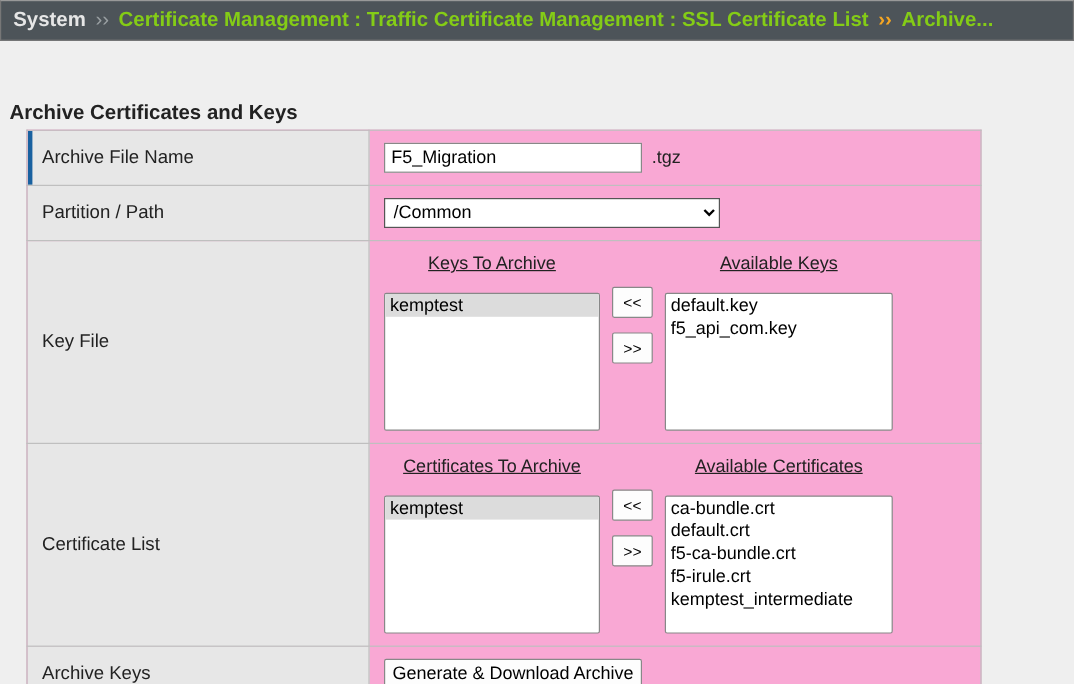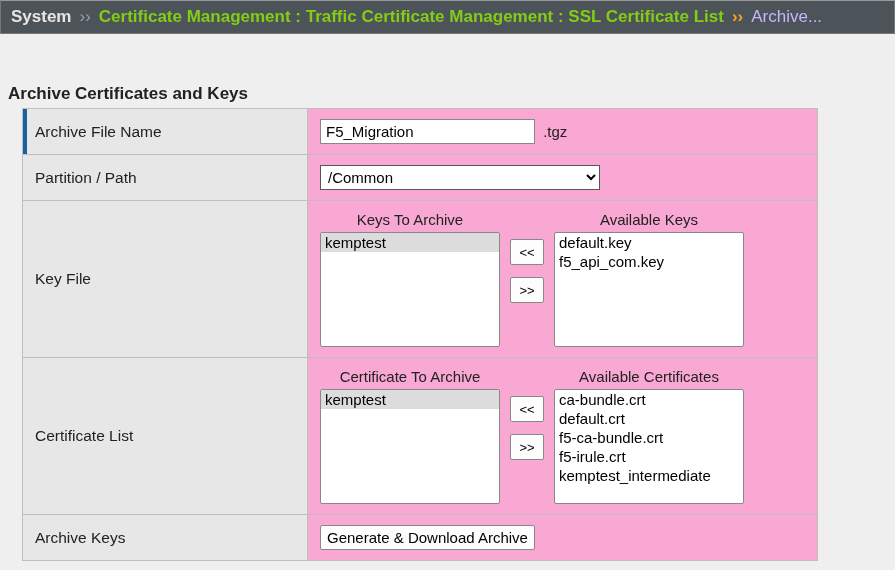--- a/index.html
+++ b/index.html
@@ -19,21 +19,21 @@
     display: flex;
     align-items: center;
     gap: 8px;
     border: 1px solid #777;
     border-top: 1px solid #999;
   }
   .breadcrumb .bc-system { font-weight: bold; color: #e6e6e6; }
   .breadcrumb .bc-sep { color: #9aa0a3; }
   .breadcrumb .bc-path { font-weight: bold; color: #84cc16; }
   .breadcrumb .bc-sep-hl { color: #f5a623; font-weight: bold; }
-  .breadcrumb .bc-current { color: #c4b5fd; font-weight: normal; }
+  .breadcrumb .bc-current { color: #84cc16; font-weight: bold; }
 
   .section-title {
     font-weight: bold;
     font-size: 17px;
     padding: 50px 0 4px 8px;
   }
 
   table.form {
     width: 796px;
     margin-left: 22px;
@@ -76,21 +76,22 @@
   .dual {
     display: flex;
     align-items: flex-start;
     gap: 10px;
   }
   .dual-col { width: 180px; }
   .dual-col.wide { width: 190px; }
   .dual-header {
     text-align: center;
     font-size: 15px;
-    padding: 0 0 4px 0;
+    padding: 0 0 16px 0;
+    text-decoration: underline;
   }
   select.listbox {
     width: 100%;
     height: 115px;
     border: 1px solid #888;
     font-family: inherit;
     font-size: 15px;
     background: #fff;
     overflow-y: scroll;
   }
@@ -175,21 +176,21 @@
           </select>
         </div>
       </div>
     </td>
   </tr>
   <tr>
     <td class="label-cell">Certificate List</td>
     <td class="value-cell">
       <div class="dual">
         <div class="dual-col">
-          <div class="dual-header">Certificate To Archive</div>
+          <div class="dual-header">Certificates To Archive</div>
           <select multiple="" class="listbox" size="6">
             <option class="sel">kemptest</option>
           </select>
         </div>
         <div class="dual-btns">
           <button class="move-btn">&lt;&lt;</button>
           <button class="move-btn">&gt;&gt;</button>
         </div>
         <div class="dual-col wide">
           <div class="dual-header">Available Certificates</div>

